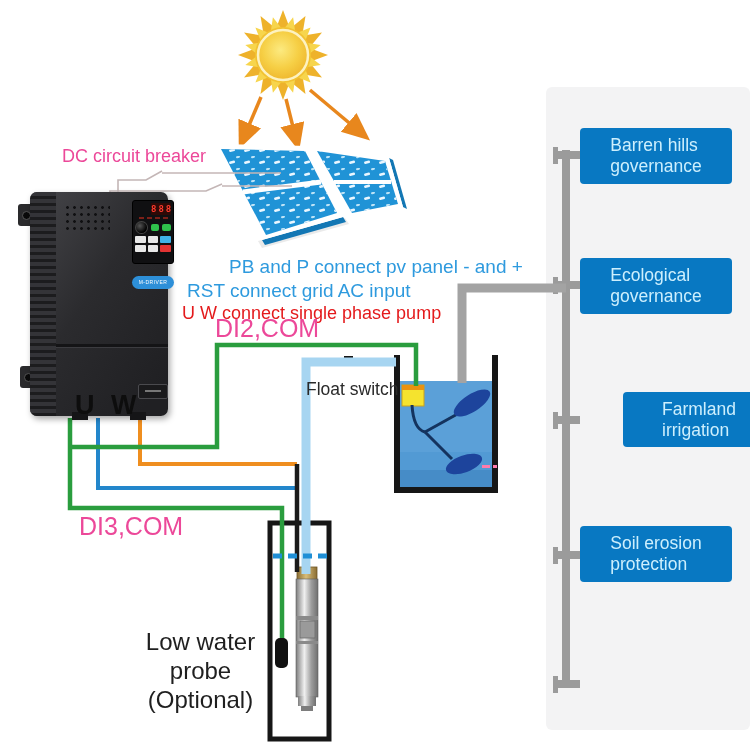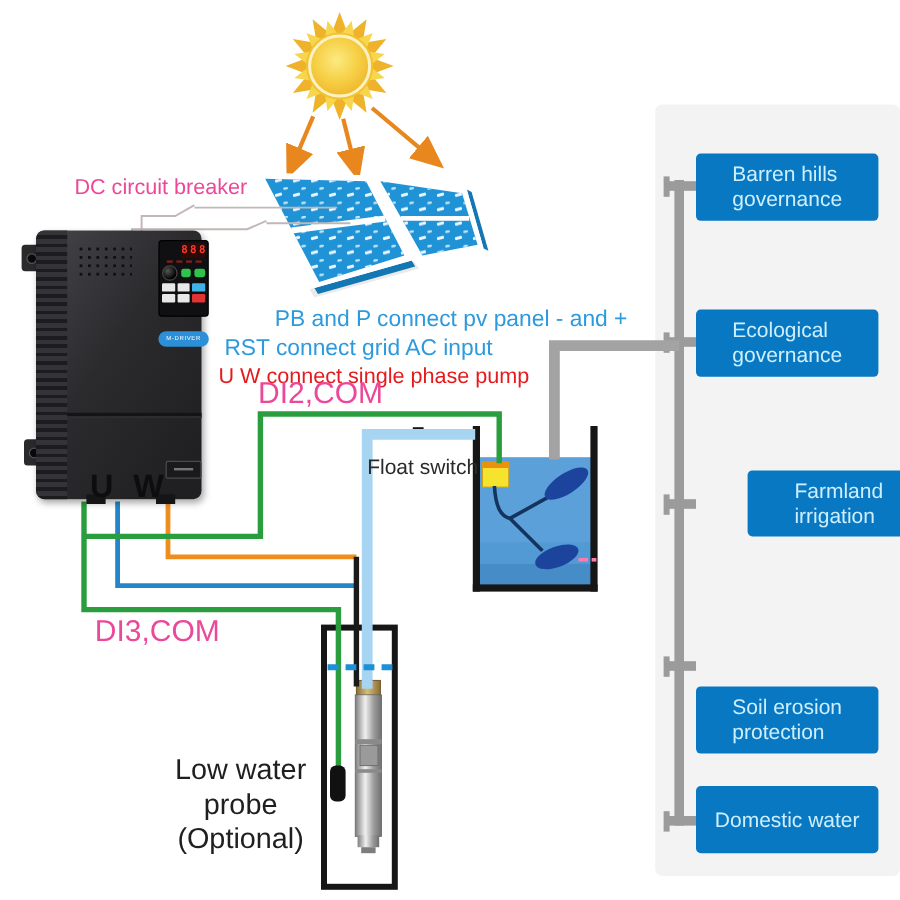--- a/index.html
+++ b/index.html
@@ -267,17 +267,16 @@
 (Optional)</div>
   <div class="lbl lbl-u">U</div>
   <div class="lbl lbl-w">W</div>
 
   <div class="app-box" style="top:128px;">Barren hills
 governance</div>
   <div class="app-box" style="top:258px;">Ecological
 governance</div>
   <div class="app-box" style="top:392px;height:55px;margin-left:43px;">Farmland
 irrigation</div>
-  <div class="app-box" style="top:526px;margin-top:46px;">Soil erosion
+  <div class="app-box" style="top:526px;">Soil erosion
 protection</div>
-  <div class="app-box" style="top:655px;">Domestic water</div>
 
 </div>
 
 </body></html>

